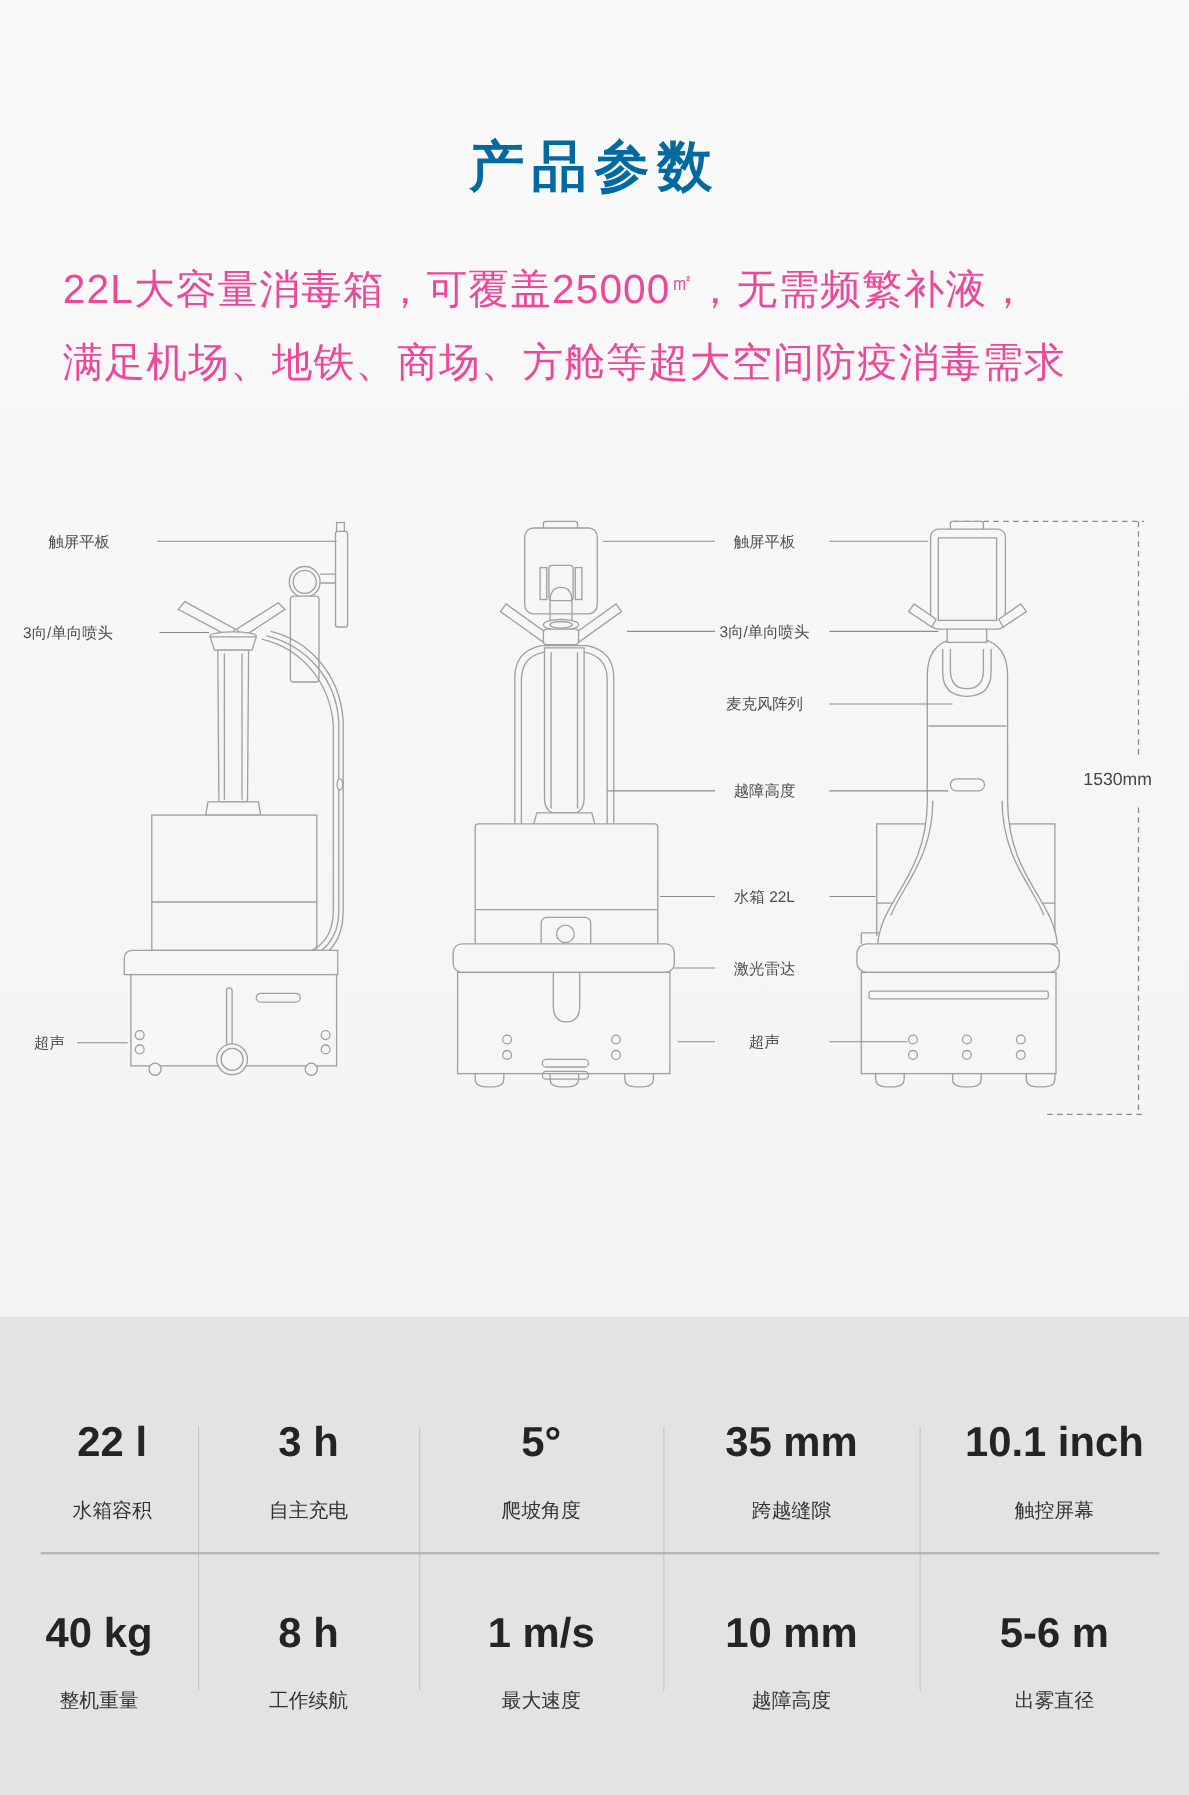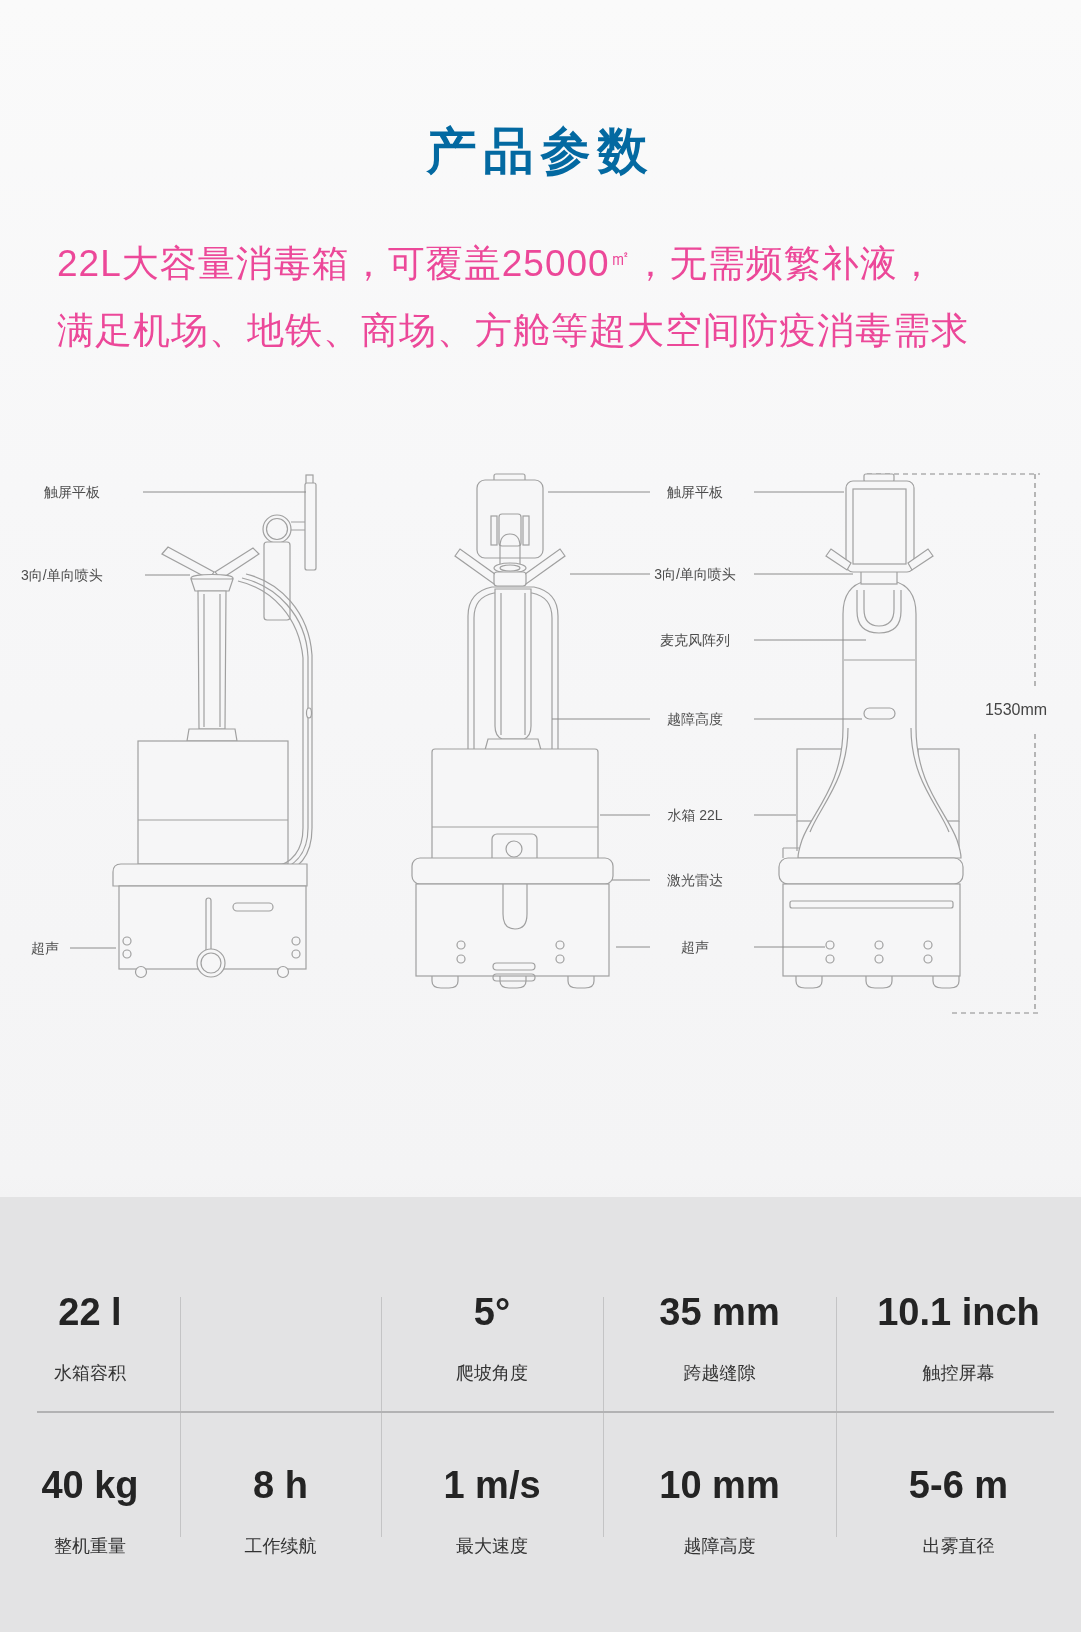--- a/index.html
+++ b/index.html
@@ -208,23 +208,27 @@
 
 <div class="abs dim-label" style="left:976px;top:710px;">1530mm</div>
 
 <div class="abs spec-section">
   <div class="v-divider" style="left:180px;"></div>
   <div class="v-divider" style="left:381px;"></div>
   <div class="v-divider" style="left:603px;"></div>
   <div class="v-divider" style="left:836px;"></div>
   <div class="h-divider"></div>
 
-  <div class="spec-cell" style="left:0;width:180px;top:91px;">
+  <div class="spec-cell" style="left:0;width:180px;top:91px;padding-left:12px;">
     <div class="spec-value">22 l</div>
     <div class="spec-label">水箱容积</div>
+  </div>
+  <div class="spec-cell" style="left:180px;width:201px;top:91px;">
+    <div class="spec-value">3 h</div>
+    <div class="spec-label">自主充电</div>
   </div>
   <div class="spec-cell" style="left:381px;width:222px;top:91px;">
     <div class="spec-value">5°</div>
     <div class="spec-label">爬坡角度</div>
   </div>
   <div class="spec-cell" style="left:603px;width:233px;top:91px;">
     <div class="spec-value">35 mm</div>
     <div class="spec-label">跨越缝隙</div>
   </div>
   <div class="spec-cell" style="left:836px;width:245px;top:91px;">

